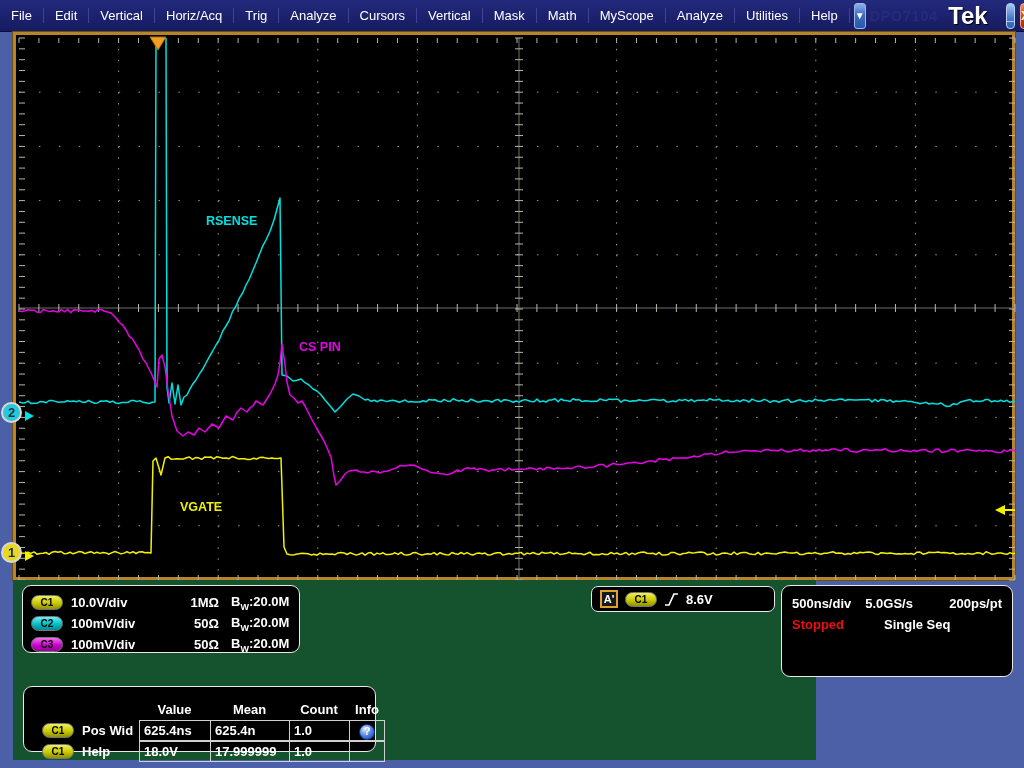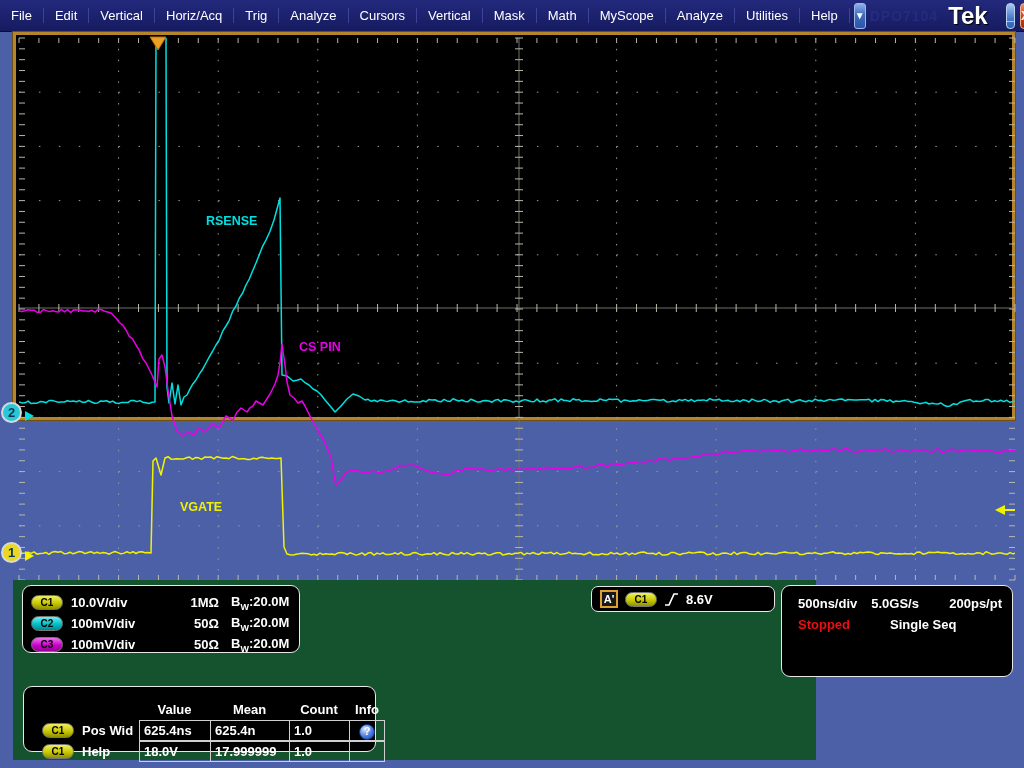--- a/index.html
+++ b/index.html
@@ -36,21 +36,21 @@
   .win-btn {
     width:36px; height:26px; margin:3px 5px 3px 0; border-radius:4px;
     display:flex; align-items:center; justify-content:center;
     font-size:13px; font-weight:bold; color:#fff;
   }
   .win-min { background:linear-gradient(#a8c8f0,#4878c8 60%,#3060b0); border:1px solid #b8d0f0; }
   .win-close { background:linear-gradient(#f09070,#d04018 55%,#a82808); border:1px solid #f0b090; }
 
   
   .screen {
-    position:absolute; left:13px; top:32px; width:1002px; height:388px;
+    position:absolute; left:13px; top:32px; width:1002px; height:548px;
     background:#000;
     border:3px solid #b5852b;
     box-shadow:0 0 0 1px #6b4f16;
   }
   .screen svg { position:absolute; inset:0; }
 
   .ch-ref-badge {
     position:absolute; width:21px; height:21px; border-radius:50%;
     border:2px solid #d8d8d8; color:#103050; font-size:13px; font-weight:bold;
     display:flex; align-items:center; justify-content:center; z-index:5;
@@ -80,21 +80,21 @@
   .ch-imp { text-align:right; padding-right:12px; }
   .bw sub { font-size:9px; }
 
   .trig-panel { left:578px; top:6px; width:184px; height:26px; display:flex; align-items:center; gap:7px; padding:0 8px; border-radius:7px; }
   .trig-src {
     width:18px; height:18px; background:#181818; border:2px solid #e0a030;
     color:#fff; font-size:11px; font-weight:bold;
     display:flex; align-items:center; justify-content:center;
   }
 
-  .acq-panel { left:768px; top:5px; width:232px; height:92px; padding:7px 10px 0 16px; }
+  .acq-panel { left:768px; top:5px; width:232px; height:92px; padding:7px 10px 0 10px; }
   .acq-row { display:flex; height:21px; align-items:center; }
   .acq-row .mid { margin-left:14px; }
   .acq-row .right { margin-left:auto; }
   .stopped { color:#e81010; }
 
   .meas-panel { left:10px; top:106px; width:353px; height:66px; padding:12px; }
   .meas-grid {
     display:grid; grid-template-columns:103px 71px 79px 60px 36px;
     grid-auto-rows:21px; align-items:center;
   }

